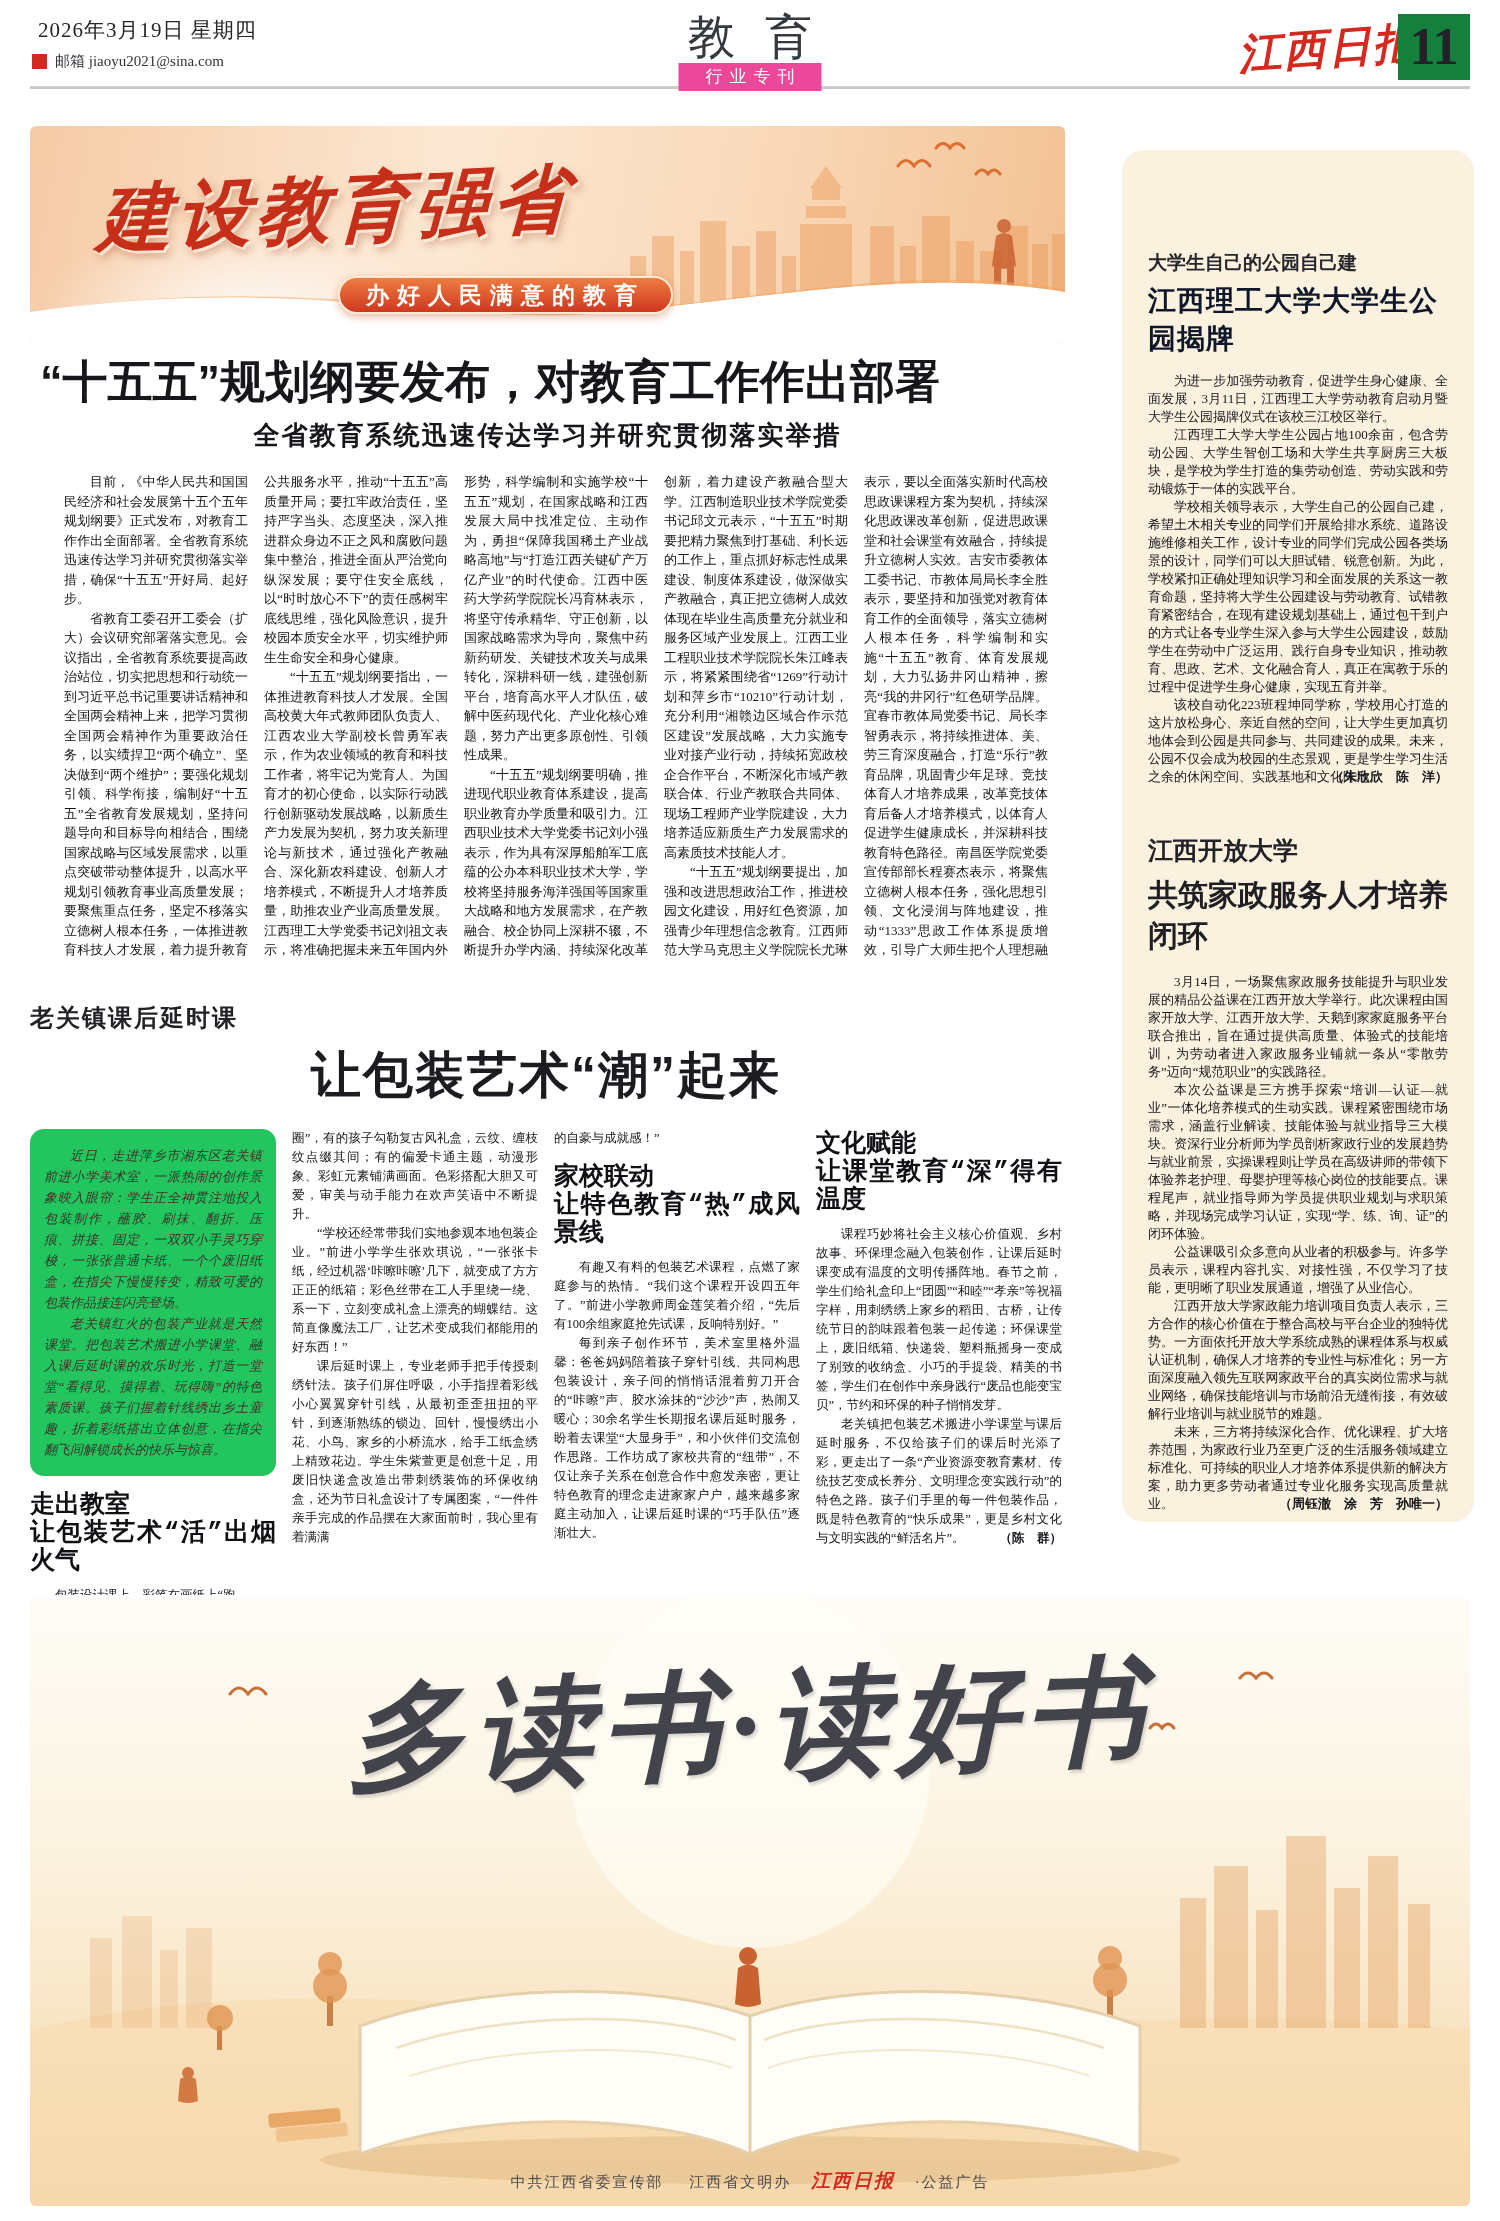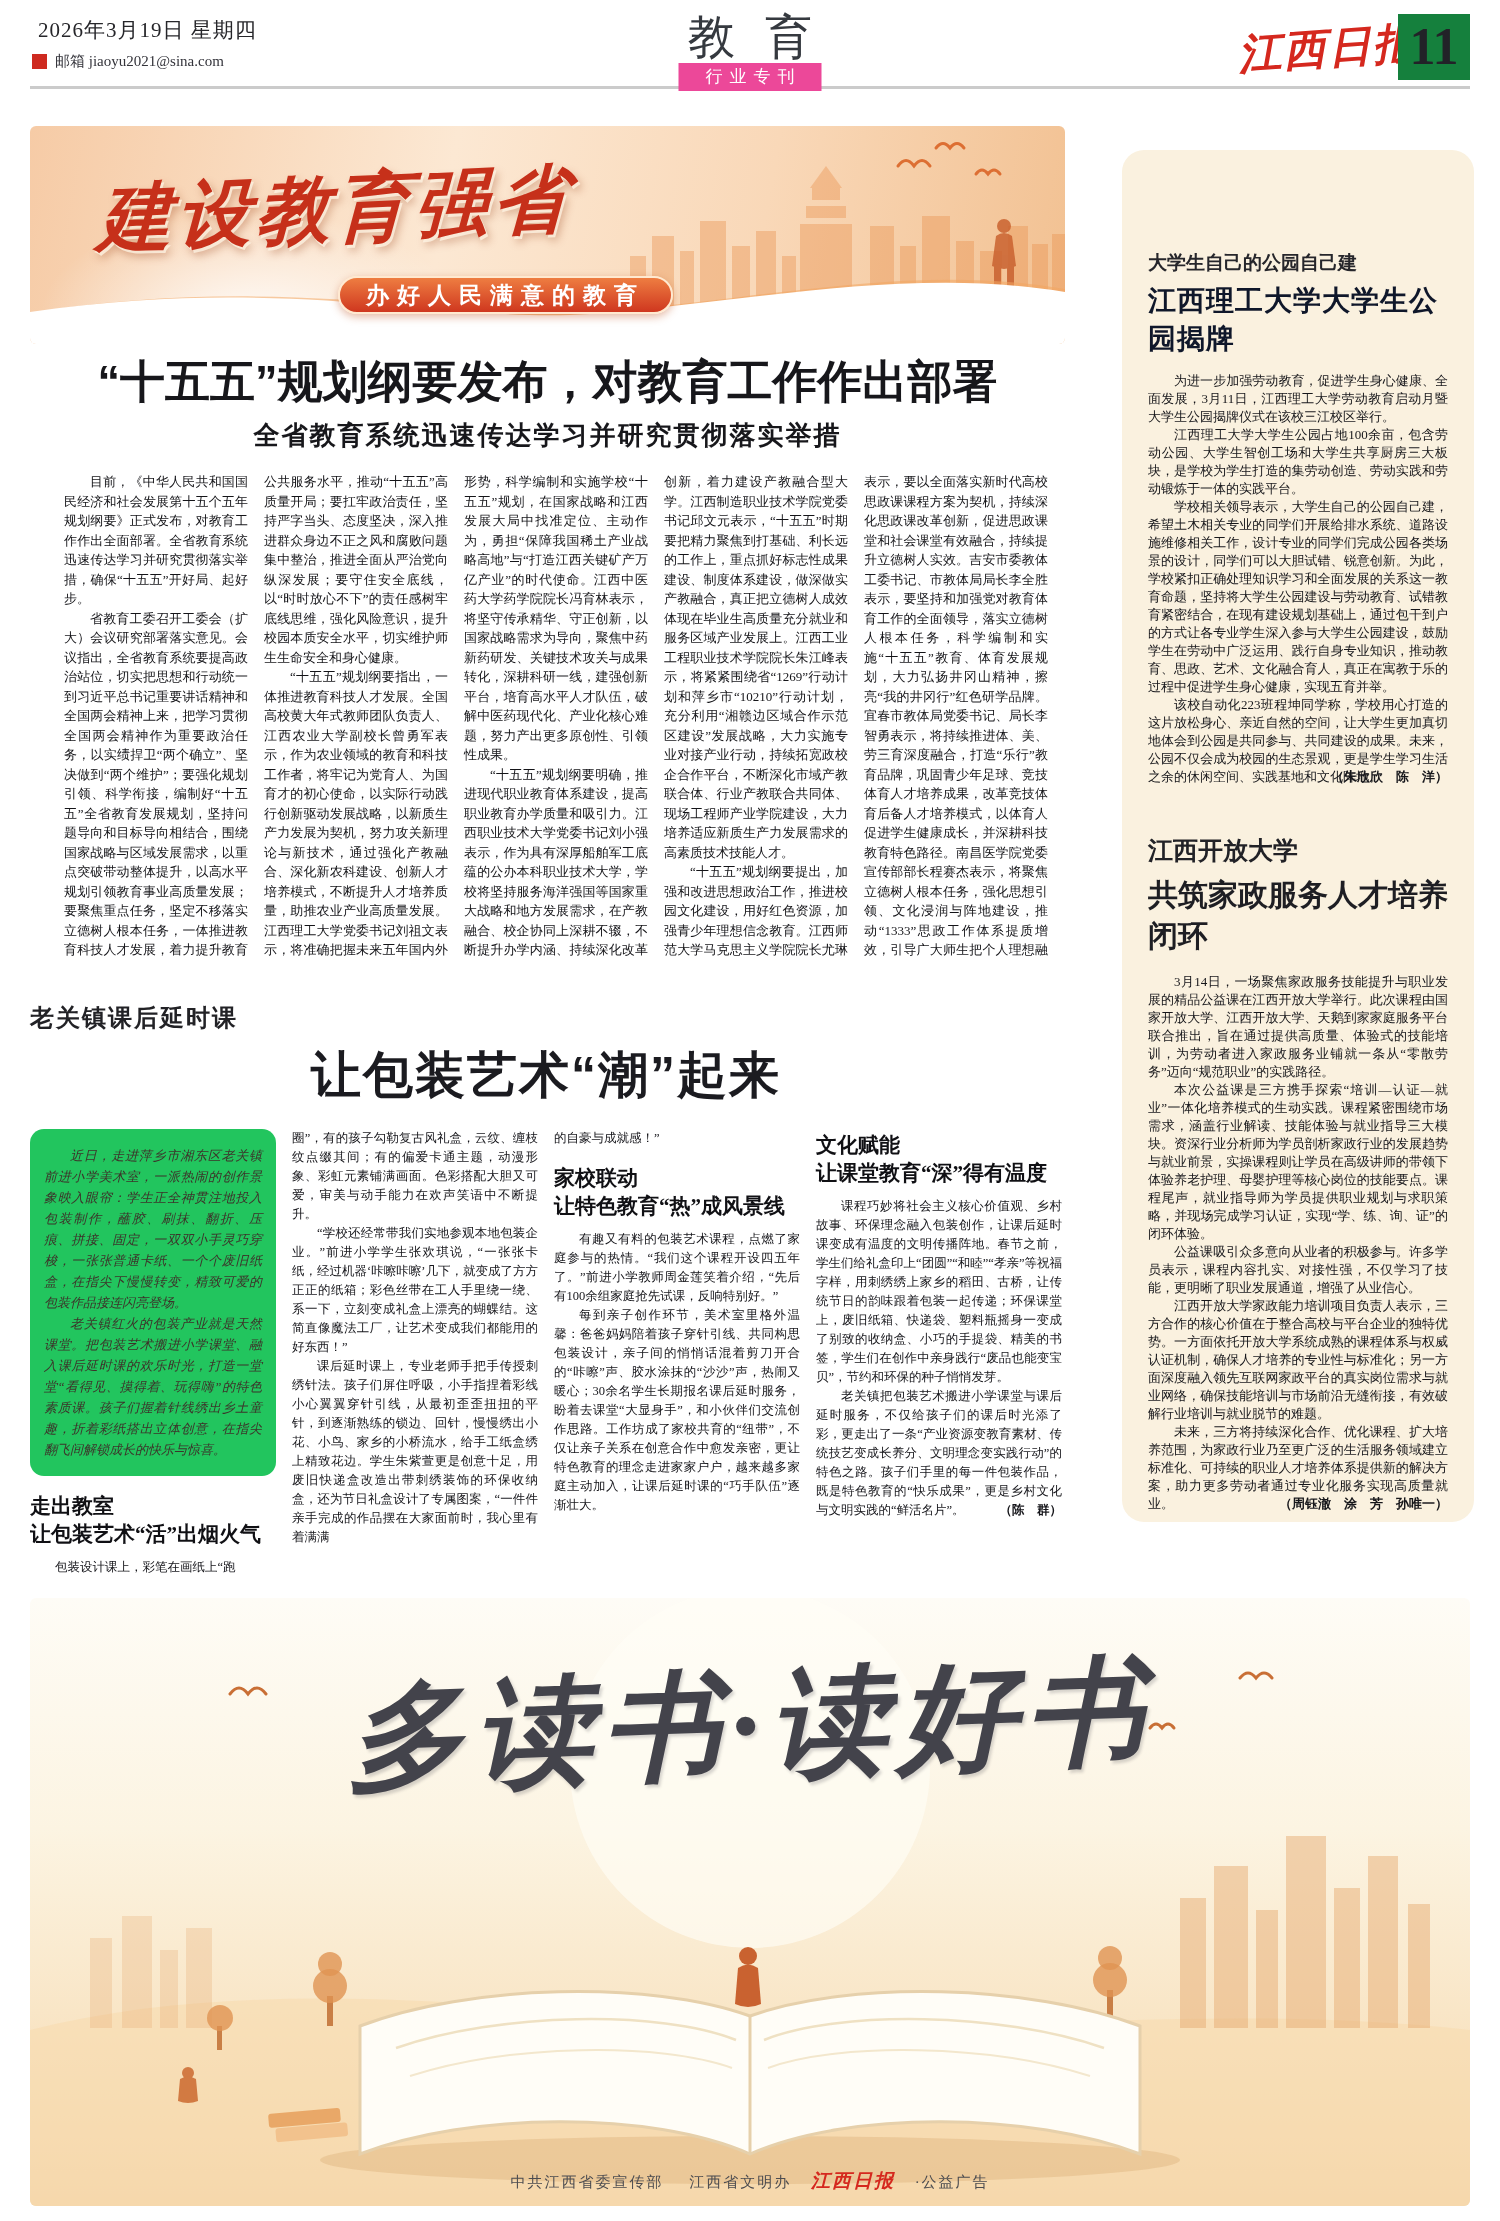--- a/index.html
+++ b/index.html
@@ -23,39 +23,39 @@
     background:radial-gradient(closest-side,rgba(255,255,255,0.85),rgba(255,255,255,0) 70%); }
   .banner-art { position:absolute; inset:0; width:100%; height:100%; }
   .banner-slogan { position:absolute; left:68px; top:34px; font-size:74px; font-weight:900; font-style:italic; letter-spacing:5px; color:#c6301a;
     text-shadow:2px 3px 0 rgba(255,245,230,.75), 4px 6px 8px rgba(150,55,15,.35); transform:rotate(-2.5deg) skewX(-4deg); z-index:2; }
   .banner-pill { position:absolute; left:308px; top:150px; height:38px; line-height:34px; padding:0 26px; border-radius:19px;
     background:linear-gradient(180deg,#ee7d41,#cf371f); border:2px solid #ffe9d0; color:#fff;
     font-family:"Liberation Sans","DejaVu Sans",sans-serif; font-size:23px; font-weight:700; letter-spacing:8px; z-index:2;
     box-shadow:0 3px 8px rgba(190,80,30,.4); }
 
   
-  .lead-hl { position:absolute; left:40px; top:352px; width:1015px; text-align:center; font-family:"Liberation Sans","DejaVu Sans",sans-serif;
+  .lead-hl { position:absolute; left:40px; top:352px; width:1015px; text-align:left; font-family:"Liberation Sans","DejaVu Sans",sans-serif;
     font-size:45px; font-weight:900; color:#17171b; letter-spacing:0; white-space:nowrap; }
   .lead-sub { position:absolute; left:40px; top:418px; width:1015px; text-align:center; font-size:26px; font-weight:700; color:#17171b; letter-spacing:2px; }
   .lead-body { position:absolute; left:64px; top:472px; width:984px; height:506px; column-count:5; column-gap:16px;
     font-size:13px; line-height:19.5px; text-align:justify; color:#141418; overflow:hidden; }
   .lead-body p { text-indent:2em; }
   .byline { text-align:right; font-weight:700; text-indent:0 !important; }
   .pullup { margin-top:-19.5px; }
 
   
   .story2 { position:absolute; left:30px; top:1002px; width:1032px; }
   .s2-kicker { font-size:24px; font-weight:700; color:#222226; letter-spacing:2px; }
   .s2-hl { text-align:center; margin-top:8px; font-family:"Liberation Sans","DejaVu Sans",sans-serif; font-size:50px; font-weight:900; color:#1b1b20; letter-spacing:2px; }
   .s2-cols { margin-top:20px; display:flex; gap:16px; height:466px; overflow:hidden; }
   .s2col { flex:1; font-size:12.5px; line-height:19px; text-align:justify; color:#15151a; }
   .s2col p.ind { text-indent:2em; }
   .intro-card { background:#22c55e; border-radius:14px; padding:16px 14px; font-style:italic; font-size:13px; line-height:21px; color:#3d332a; }
   .intro-card p { text-indent:2em; text-align:justify; }
-  .s2-sub { font-family:Liberation Serif, serif; font-weight:900; font-size:21px; line-height:28px; color:#101014; margin:16px 0 10px; }
+  .s2-sub { font-family:Liberation Mono, monospace; font-weight:900; font-size:25px; line-height:28px; color:#101014; margin:16px 0 10px; }
   .s2-sub.first { margin-top:2px; }
   .s2col .pullup { margin-top:-19px; }
 
   
   .sidebar { position:absolute; left:1122px; top:150px; width:352px; height:1372px; background:#faf1df; border-radius:22px;
     padding:100px 26px 0; overflow:hidden; }
   .sb-kicker1 { font-family:"Liberation Sans","DejaVu Sans",sans-serif; font-size:19px; font-weight:700; color:#26262b; }
   .sb-hl1 { font-size:28px; font-weight:700; color:#0f172a; margin:6px 0 14px; letter-spacing:1px; }
   .sidebar p { font-size:13px; line-height:18px; text-indent:2em; text-align:justify; color:#16161a; }
   .sb-byline { text-align:right !important; font-weight:700; text-indent:0 !important; margin-top:-18px; }

